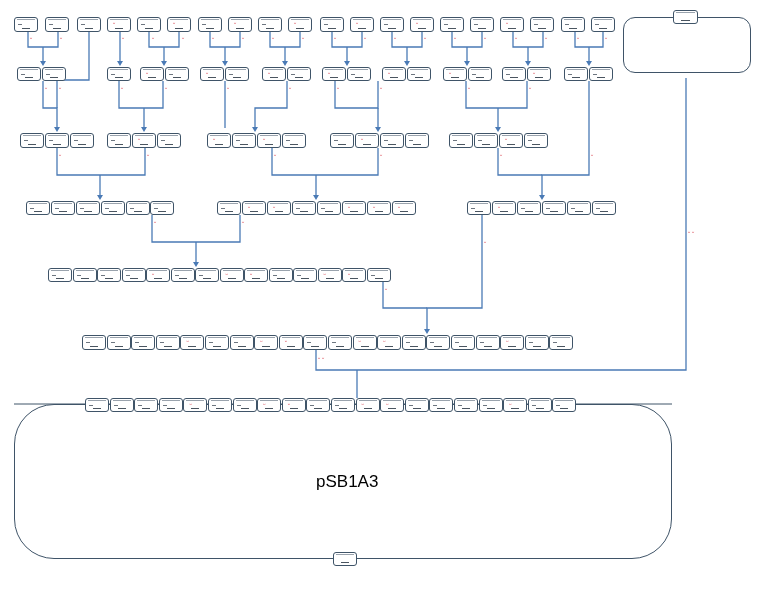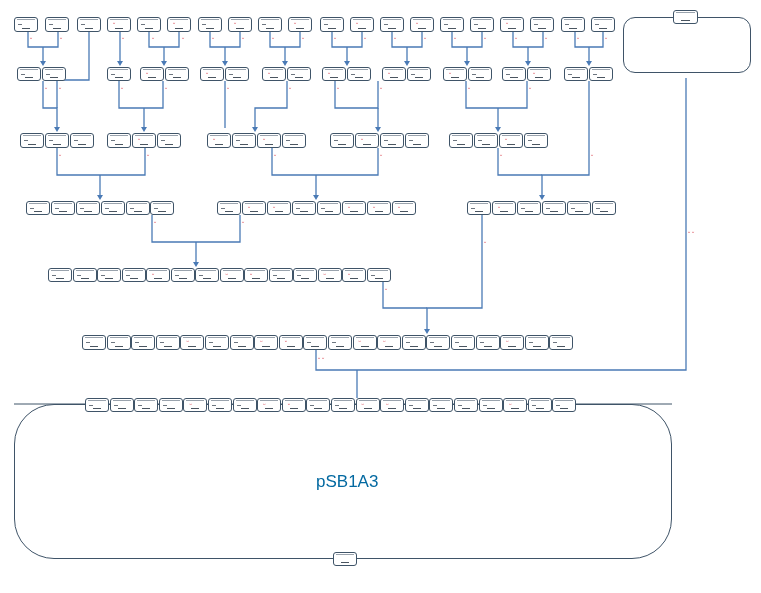--- a/index.html
+++ b/index.html
@@ -4,21 +4,21 @@
 <style>
   html,body{margin:0;padding:0;background:#ffffff;}
   body{width:761px;height:593px;position:relative;overflow:hidden;font-family:"Liberation Sans",sans-serif;}
   #canvas{position:absolute;left:0;top:0;width:761px;height:593px;}
   .part{position:absolute;box-sizing:border-box;border:1.2px solid #3f5468;border-radius:3px;background:#fff;}
   .part .t1{position:absolute;left:2px;right:2px;top:1px;height:1px;background:#9aa3ad;}
   .part .t2{position:absolute;left:3px;top:6px;width:4px;height:1px;background:#6d7680;}
   .part .t3{position:absolute;left:7px;right:7px;bottom:2px;height:1px;background:#4a5560;}
   .part .scar{position:absolute;left:5px;top:3px;font-size:6px;line-height:6px;color:#d02030;}
   .plasmid{position:absolute;box-sizing:border-box;border:1.3px solid #3f5468;border-radius:40px;background:transparent;}
-  .plasmid-label{position:absolute;font-size:17px;color:#0369a1;}
+  .plasmid-label{position:absolute;font-size:17px;color:#000000;}
   .tag{position:absolute;font-size:6px;line-height:6px;color:#d02030;}
 </style>
 </head>
 <body>
 
 <div id="canvas">
   <svg id="wires" width="761" height="593" style="position:absolute;left:0;top:0;">
     <defs>
       <marker id="arr" markerWidth="6" markerHeight="6" refX="3" refY="5" orient="auto">
         <path d="M0,0 L6,0 L3,6 z" fill="#4a7ab5"></path>

